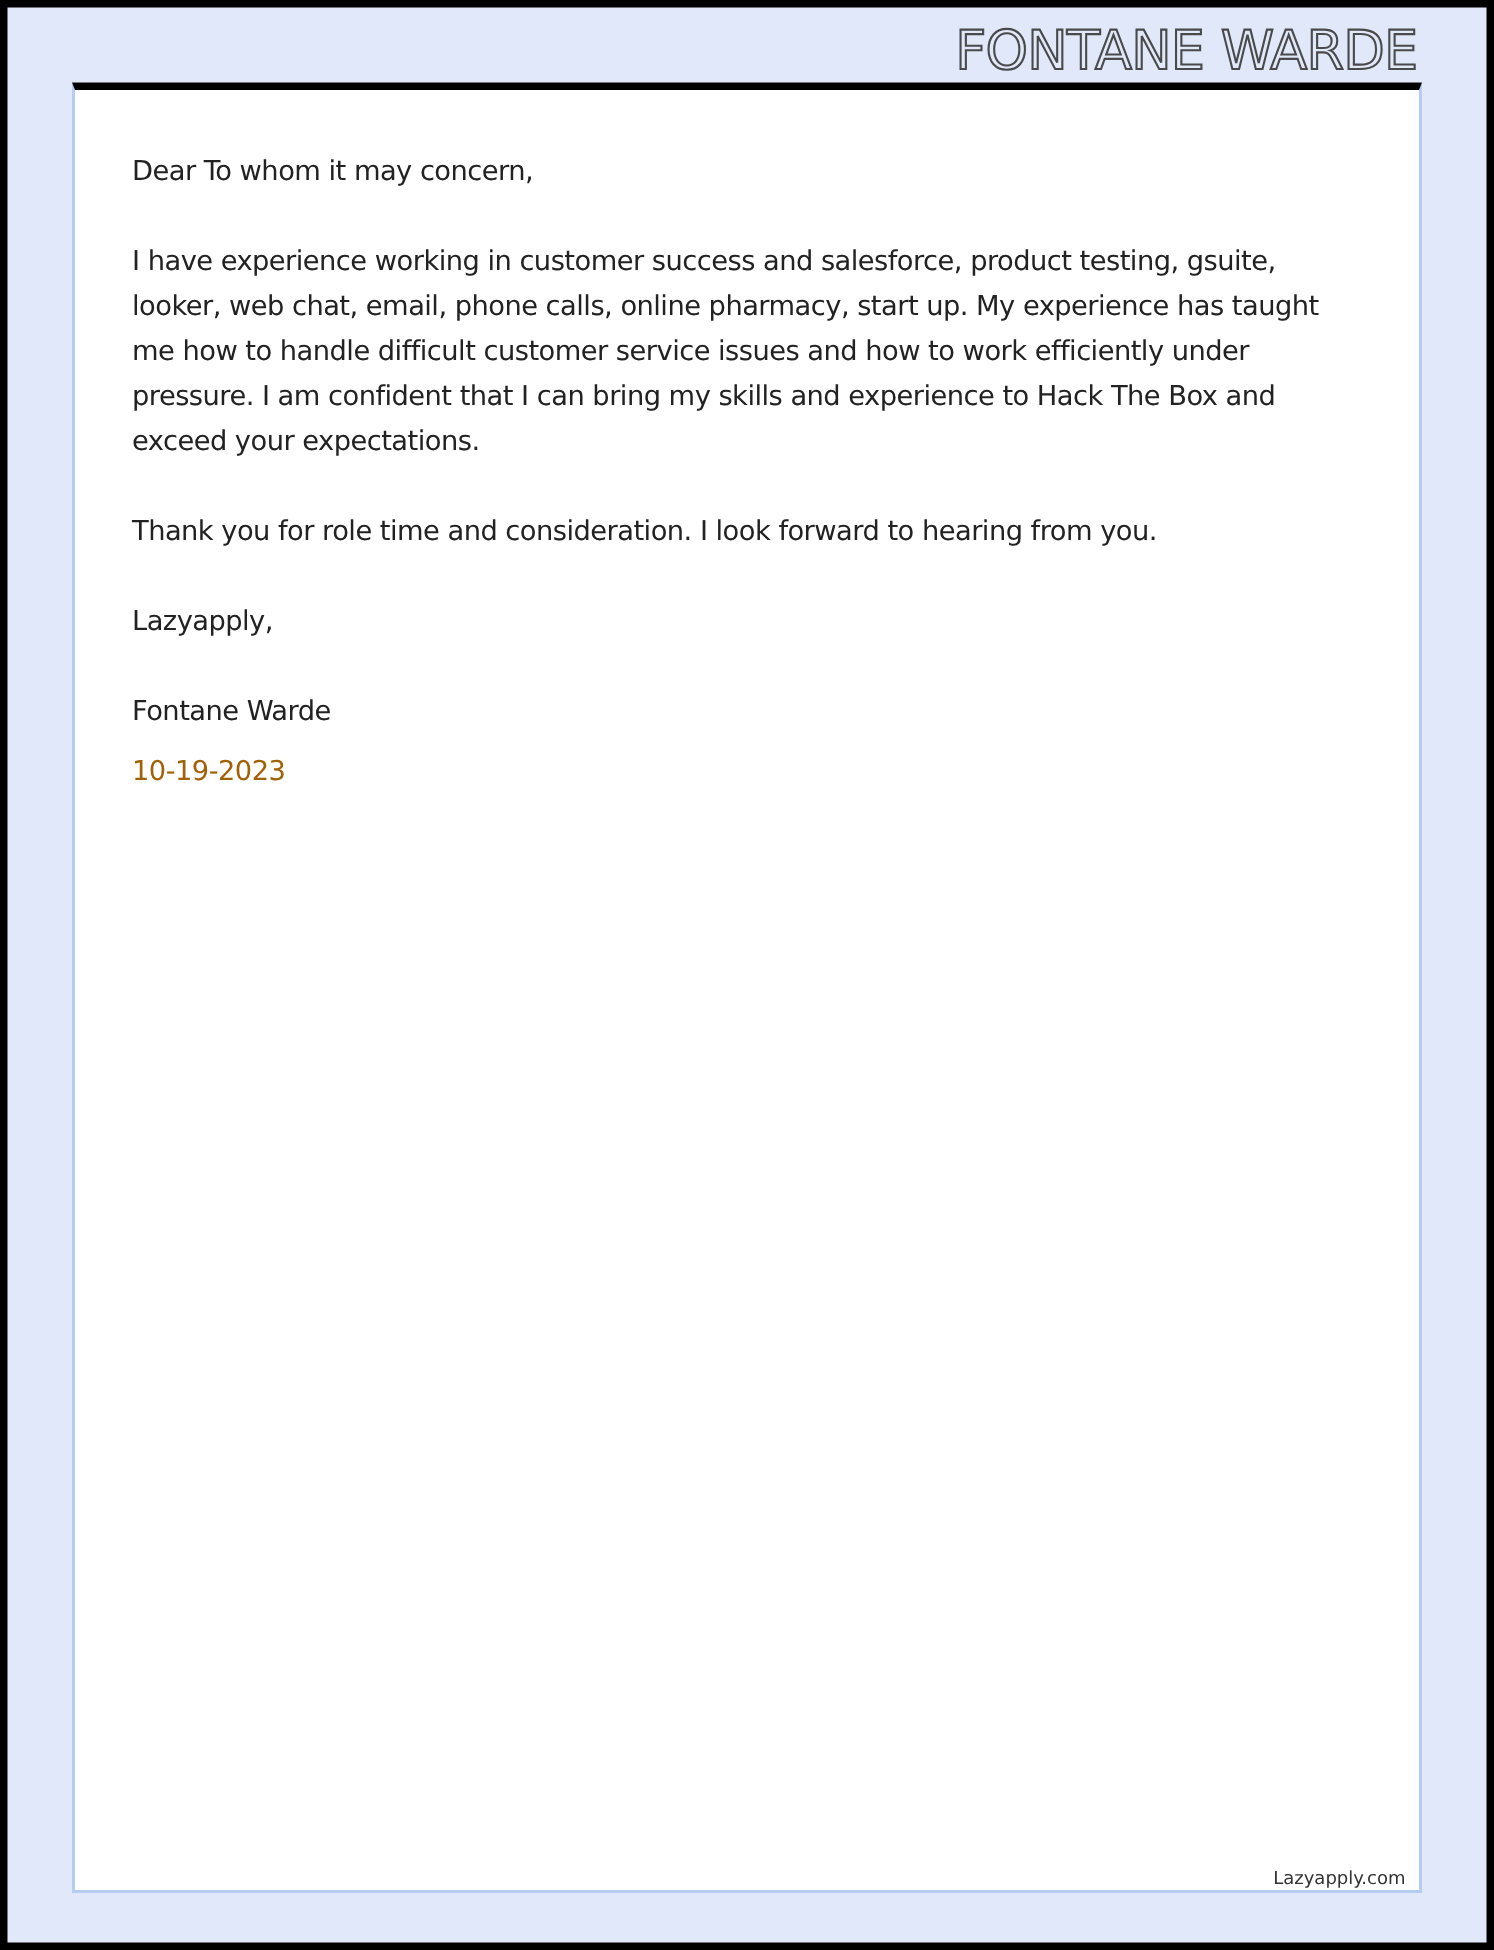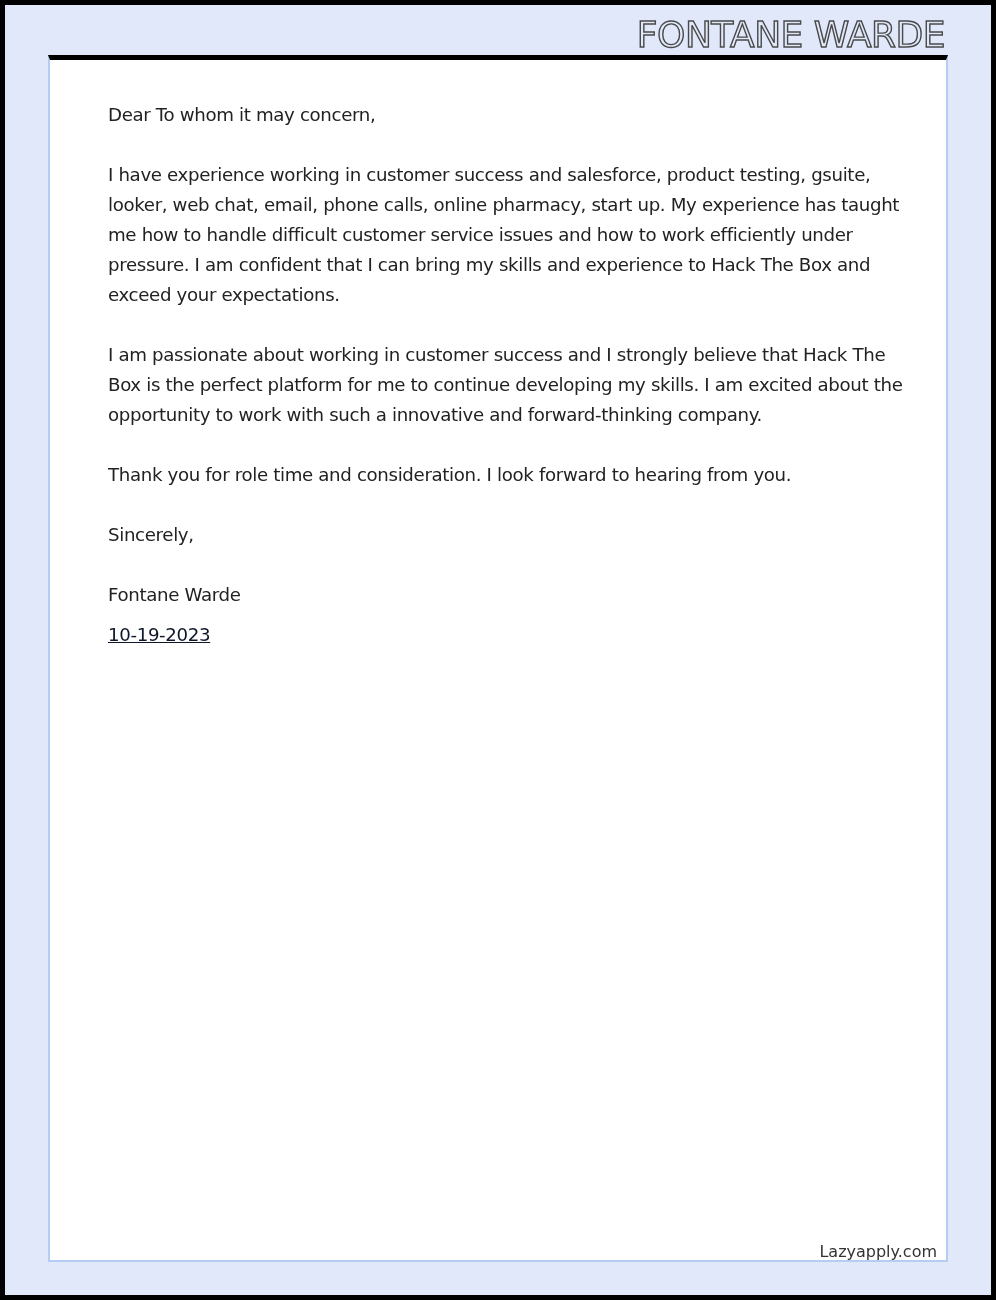--- a/index.html
+++ b/index.html
@@ -34,49 +34,48 @@
       height: 1207px;
       box-sizing: border-box;
       background: #fff;
       border-top: 5px solid #000;
       border-left: 2px solid #b5cdf3;
       border-right: 2px solid #b5cdf3;
       border-bottom: 2px solid #b5cdf3;
     }
     .letter {
       position: absolute;
-      left: 58px;
+      left: 38px;
       top: 40px;
       width: 800px;
       font-size: 18.2px;
       line-height: 30px;
       color: #222;
       letter-spacing: -0.35px;
     }
     .letter p { margin: 0 0 30px 0; }
     .letter .sig { margin: 0 0 10px 0; }
-    .letter .date { color: #0f172a; margin: 0; text-decoration: underline; }
+    .letter .date { color: #a16207; margin: 0; }
     .footer-brand {
       position: absolute;
       right: 9px;
       bottom: 0px;
-      font-size: 16px;
+      font-size: 12px;
       color: #333;
       line-height: 16px;
     }
   </style>
 </head>
 <body>
 
 <div class="header-name">FONTANE WARDE</div>
 
 <div class="page">
   <div class="letter">
     <p>Dear To whom it may concern,</p>
     <p>I have experience working in customer success and salesforce, product testing, gsuite, looker, web chat, email, phone calls, online pharmacy, start up. My experience has taught me how to handle difficult customer service issues and how to work efficiently under pressure. I am confident that I can bring my skills and experience to Hack The Box and exceed your expectations.</p>
-    <p>I am passionate about working in customer success and I strongly believe that Hack The Box is the perfect platform for me to continue developing my skills. I am excited about the opportunity to work with such a innovative and forward-thinking company.</p>
     <p>Thank you for role time and consideration. I look forward to hearing from you.</p>
-    <p>Sincerely,</p>
+    <p>Lazyapply,</p>
     <p class="sig">Fontane Warde</p>
     <p class="date">10-19-2023</p>
   </div>
   <div class="footer-brand">Lazyapply.com</div>
 </div>
 
 </body></html>

